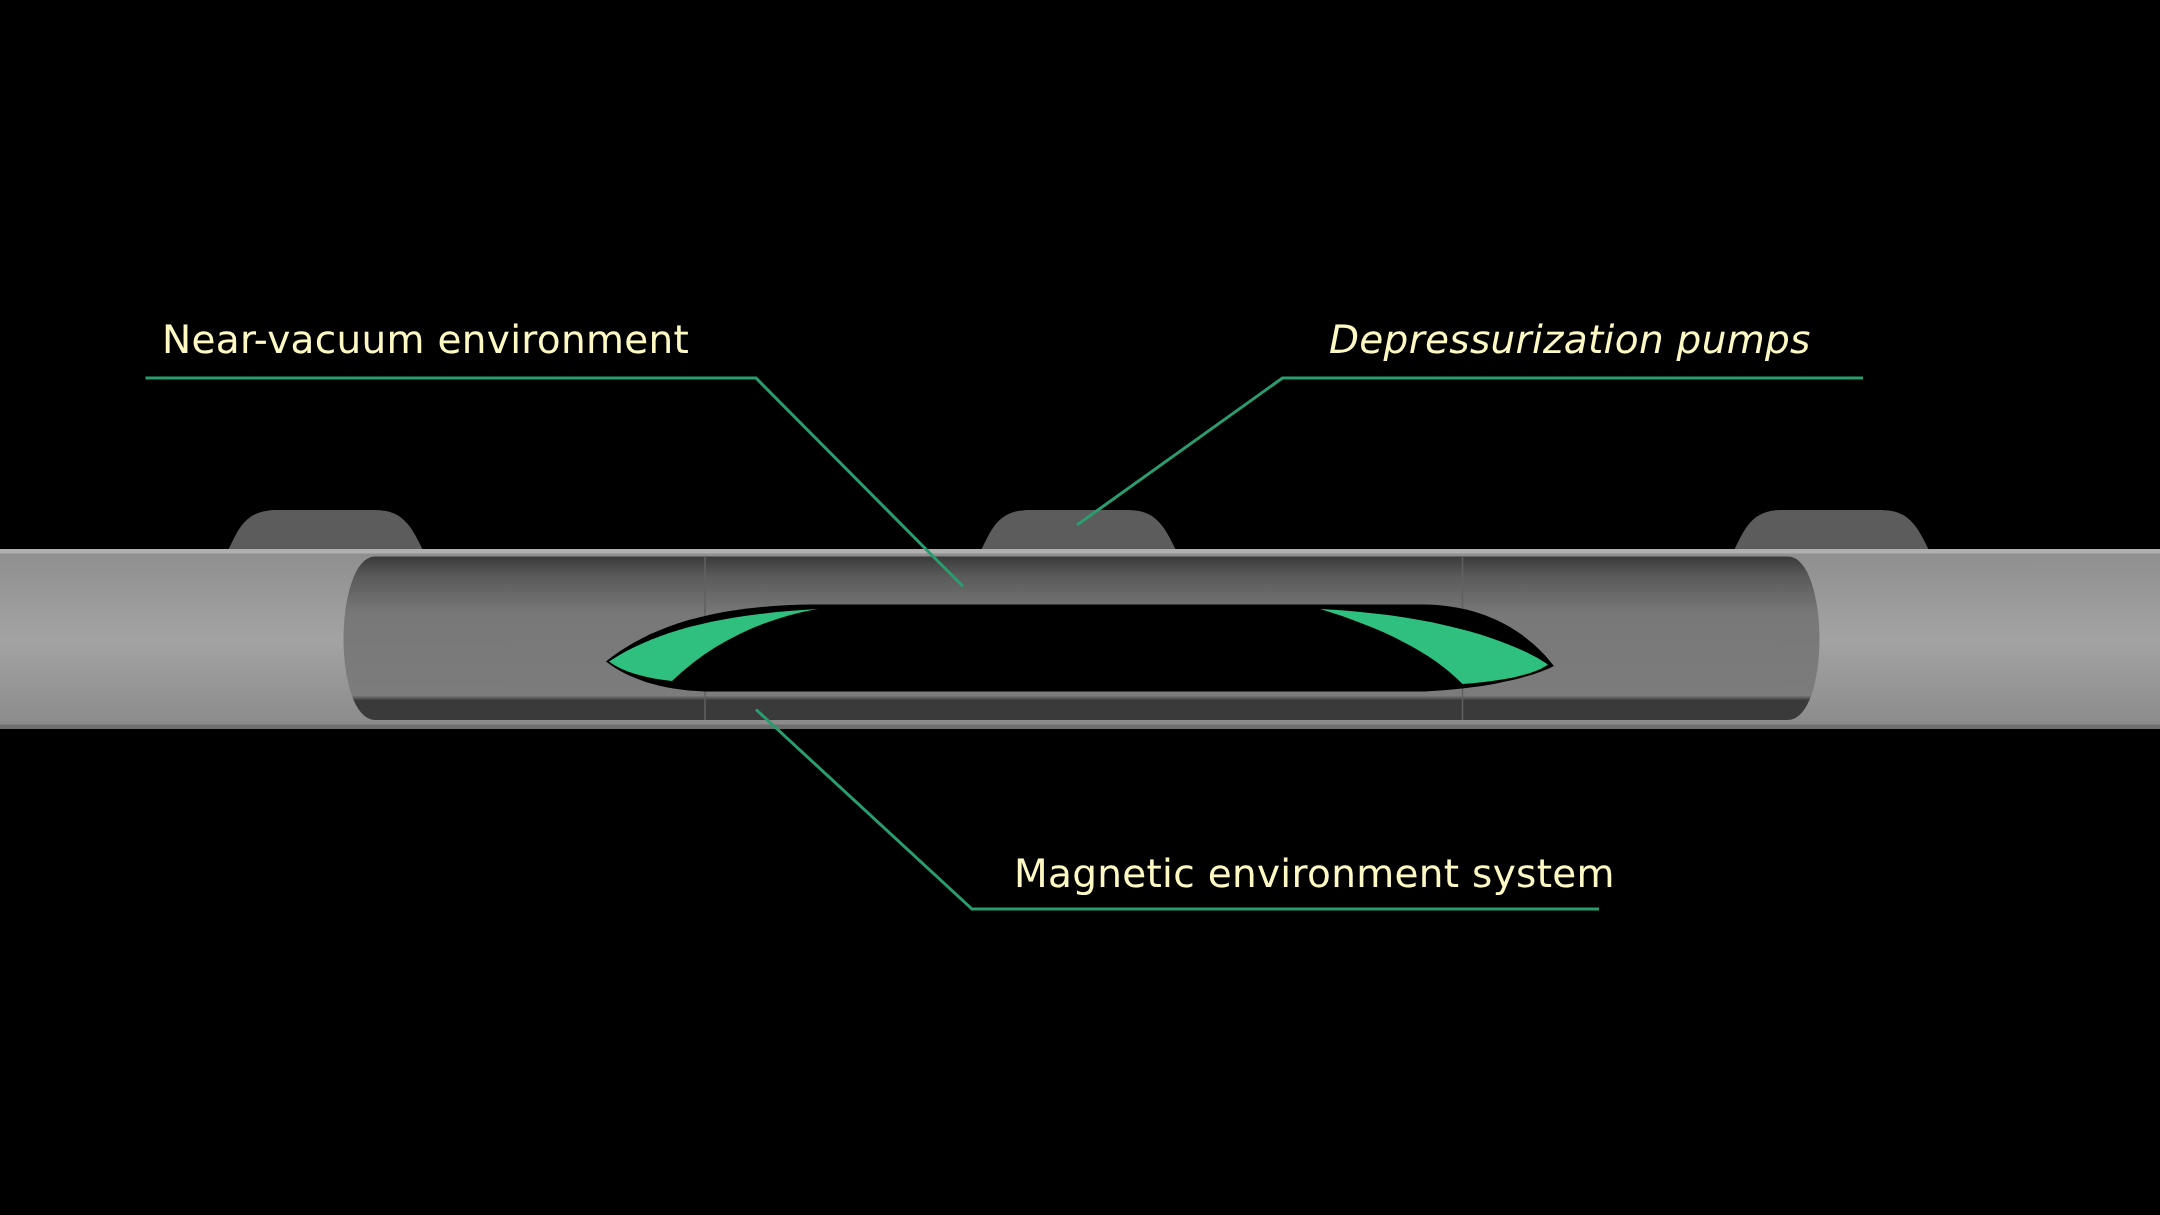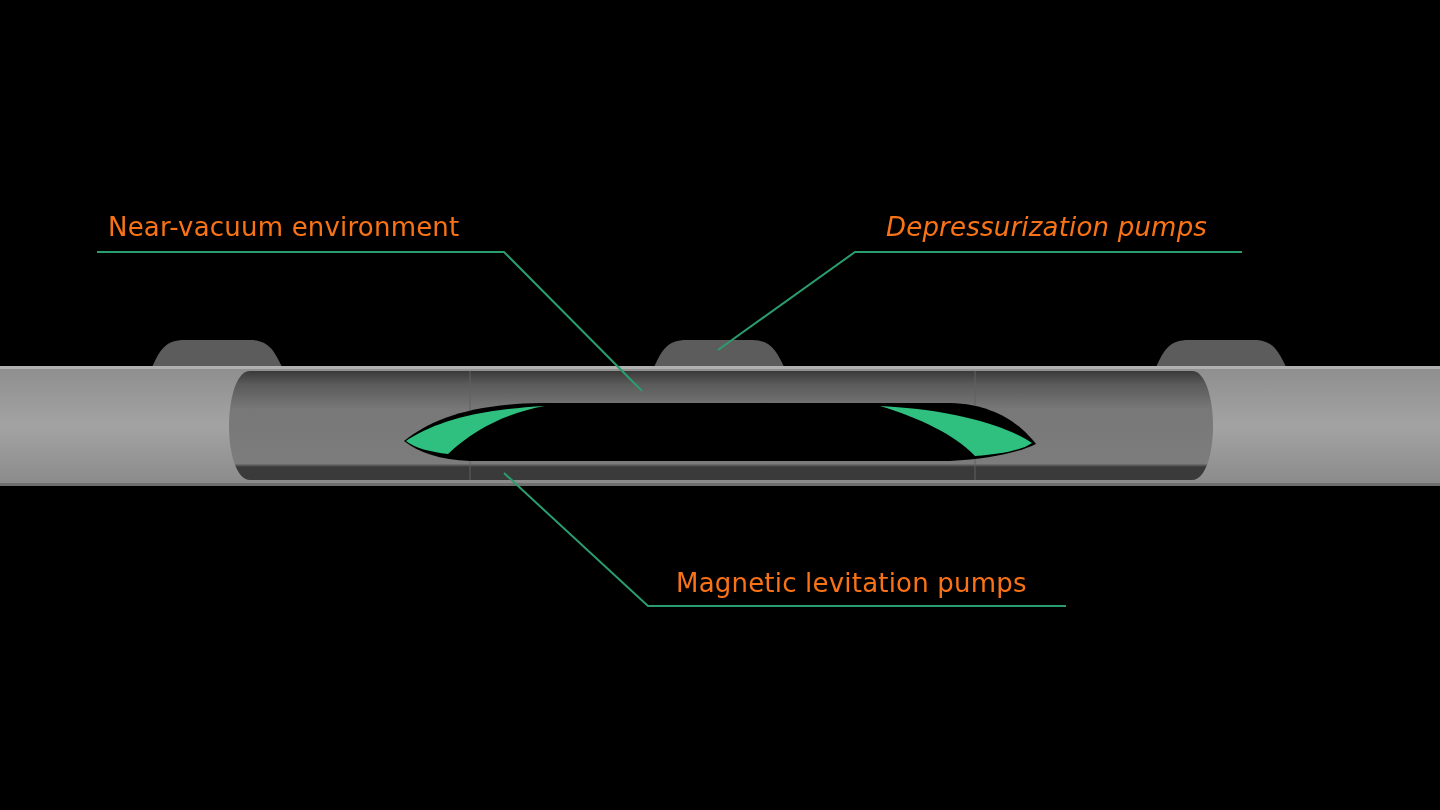--- a/index.html
+++ b/index.html
@@ -1,18 +1,18 @@
 <!DOCTYPE html>
 <html><head>
   <meta charset="utf-8">
   <style>
     html, body { margin:0; padding:0; background:#000; }
     body { width:1440px; height:810px; position:relative; overflow:hidden; font-family:"DejaVu Sans", sans-serif; }
     #diagram { position:absolute; left:0; top:0; width:1440px; height:810px; }
-    .label { position:absolute; color:#f97316; font-size:26px; letter-spacing:0.2px; white-space:nowrap; line-height:1; }
+    .label { position:absolute; color:#fef9c3; font-size:26px; letter-spacing:0.2px; white-space:nowrap; line-height:1; }
   </style>
 </head>
 <body>
 
 <svg id="diagram" viewBox="0 0 1440 810" xmlns="http://www.w3.org/2000/svg">
   <defs>
     <linearGradient id="outerTube" x1="0" y1="0" x2="0" y2="1">
       <stop offset="0" stop-color="#8e8e8e"></stop>
       <stop offset="0.5" stop-color="#a3a3a3"></stop>
       <stop offset="1" stop-color="#8a8a8a"></stop>
@@ -55,13 +55,13 @@
 
   <g fill="none" stroke="#2a9d6f" stroke-width="2">
     <polyline points="97,252 504,252 642,391"></polyline>
     <polyline points="1242,252 855,252 718,350"></polyline>
     <polyline points="504,473 648,606 1066,606"></polyline>
   </g>
 </svg>
 
 <div class="label" style="left:108px; top:214px;">Near-vacuum environment</div>
 <div class="label" style="left:886px; top:214px;font-style:italic;">Depressurization pumps</div>
-<div class="label" style="left:676px; top:570px;">Magnetic levitation pumps</div>
+<div class="label" style="left:676px; top:570px;">Magnetic environment system</div>
 
 </body></html>

